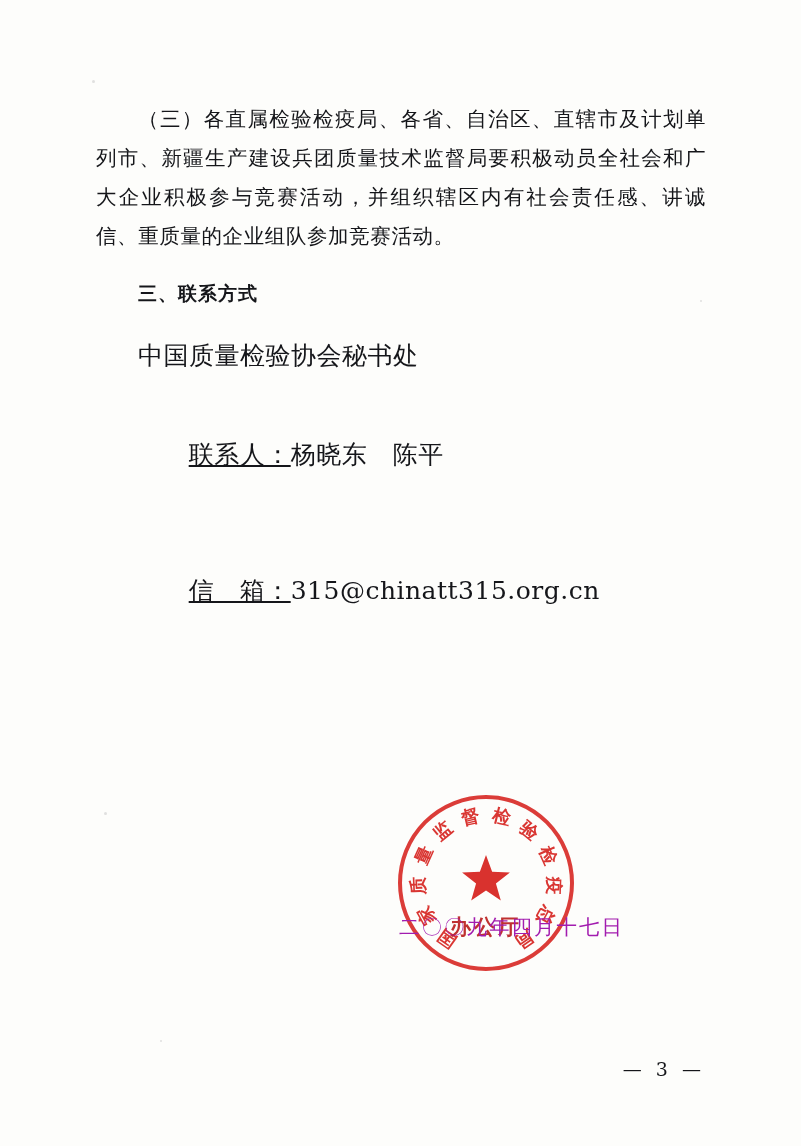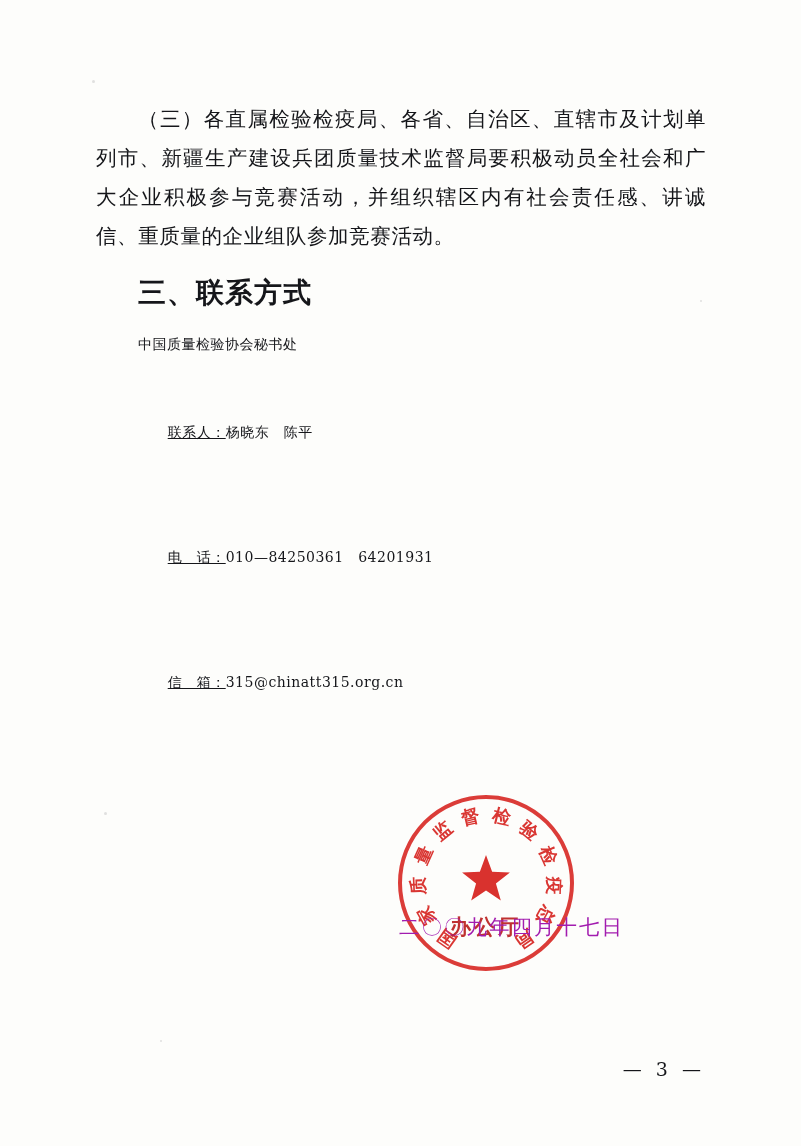--- a/index.html
+++ b/index.html
@@ -40,28 +40,28 @@
     text-align: justify;
     text-justify: inter-ideograph;
     letter-spacing: 0.6px;
     font-family: "DejaVu Serif", "Liberation Serif", serif;
   }
   p.para.indent {
     text-indent: 42px;
   }
   .section-title {
     margin: 18px 0 8px 0;
-    font-size: 28px;
+    font-size: 19px;
     line-height: 38px;
     font-weight: bold;
     text-indent: 42px;
     letter-spacing: 1px;
   }
   .contact-line {
-    font-size: 14px;
+    font-size: 25px;
     line-height: 37px;
     text-indent: 42px;
     letter-spacing: 0.5px;
     white-space: pre;
   }
   .contact-line .lbl {
     display: inline-block;
     text-decoration: underline;
   }
   .seal-wrap {
@@ -152,23 +152,20 @@
     <p class="para indent">（三）各直属检验检疫局、各省、自治区、直辖市及计划单列市、新疆生产建设兵团质量技术监督局要积极动员全社会和广大企业积极参与竞赛活动，并组织辖区内有社会责任感、讲诚信、重质量的企业组队参加竞赛活动。</p>
 
     <p class="section-title">三、联系方式</p>
 
     <p class="contact-line">中国质量检验协会秘书处</p>
 
     <p class="contact-line">
       <span class="lbl">联系人：</span><span>杨晓东　陈平</span>
     </p>
     <p class="contact-line">
-      <span class="lbl">电　话：</span><span>010—84250361　64201931</span>
-    </p>
-    <p class="contact-line">
       <span class="lbl">信　箱：</span><span>315@chinatt315.org.cn</span>
     </p>
 
   </div>
 
   <div class="seal-wrap">
     <div class="seal"></div>
     <div class="seal-inner-text">
         <span class="seal-char" style="transform: translate(-39.0032px, 55.7023px) rotate(-145deg) translate(-50%, -50%);">国</span>
         <span class="seal-char" style="transform: translate(-59.6822px, 32.5889px) rotate(-118.636deg) translate(-50%, -50%);">家</span>

